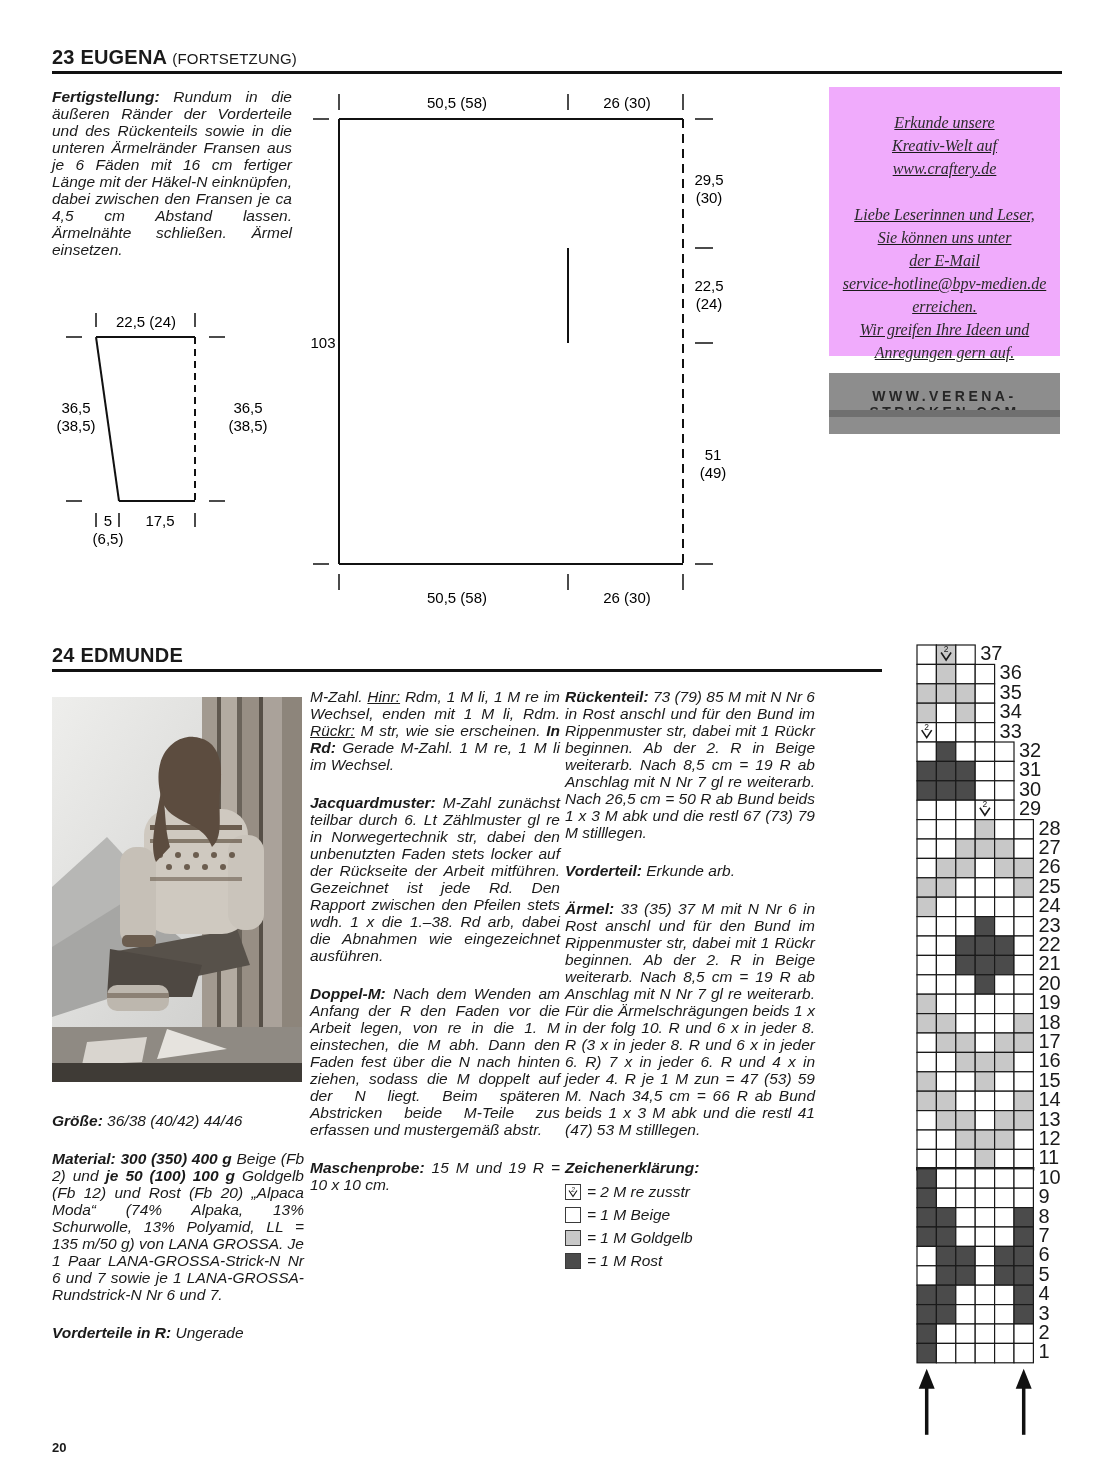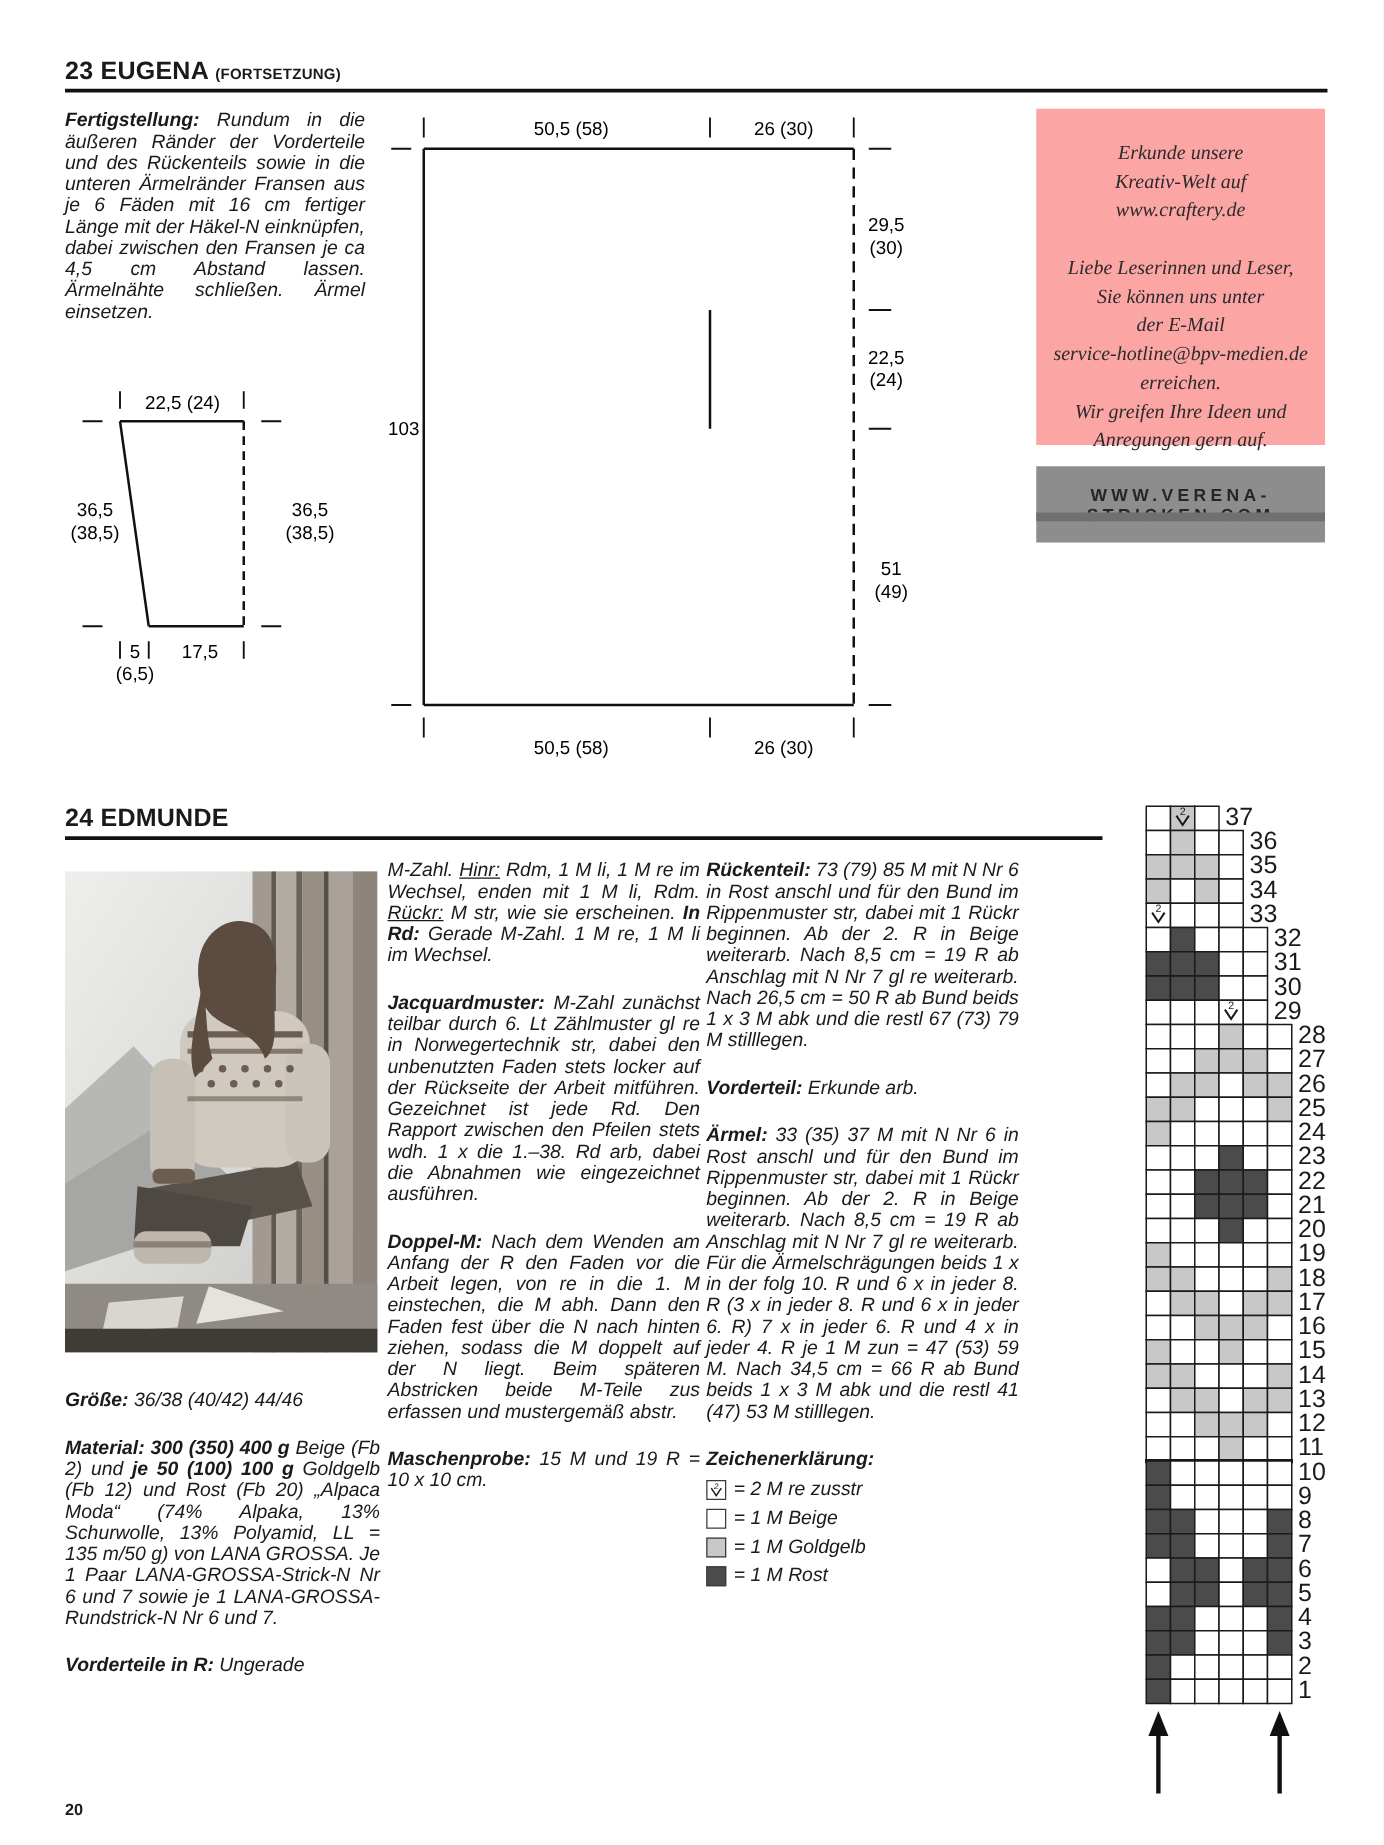--- a/index.html
+++ b/index.html
@@ -1,30 +1,30 @@
 <!DOCTYPE html>
 <html><head>
 <meta charset="utf-8">
 <style>
   html,body{margin:0;padding:0;background:#e9e9e9;}
   #page{position:relative;width:1107px;height:1476px;background:#ffffff;overflow:hidden;
         font-family:"Liberation Sans",sans-serif;color:#1a1a1a;}
   .abs{position:absolute;}
   
   .sec-head{font-weight:bold;font-size:20px;letter-spacing:.2px;white-space:nowrap;}
-  .sec-head .suffix{font-size:12px;font-weight:bold;}
+  .sec-head .suffix{font-size:15px;font-weight:normal;}
   .head-rule{position:absolute;height:3px;background:#111;}
   
   .textcol{font-size:15.5px;line-height:17px;text-align:justify;font-style:italic;}
   .textcol p{margin:0 0 21px 0;}
   .textcol p:last-child{margin-bottom:0;}
   .seg-b{font-weight:bold;}
   .seg-u{text-decoration:underline;}
   
-  .graybox{background:#fca5a5;}
+  .graybox{background:#f0abfc;text-decoration:underline;}
   .graybox-text{font-family:"Liberation Serif","DejaVu Serif",serif;font-style:italic;
     font-size:16px;line-height:23px;text-align:center;color:#2b2b2b;padding-top:24px;}
   .graybox-text .gap{height:23px;}
   .banner{background:#8d8d8d;color:#262626;font-weight:bold;font-size:14px;
     letter-spacing:3.5px;text-align:center;display:flex;align-items:center;justify-content:center;}
   .bstrip{background:#707070;}
   
   .legend-title{font-weight:bold;font-size:15.5px;margin:21px 0 4px 0;}
   .legend-row{display:flex;align-items:center;height:23px;font-size:15.5px;}
   .sw{width:14px;height:14px;border:1.4px solid #3a3a3a;margin-right:6px;flex:0 0 auto;

